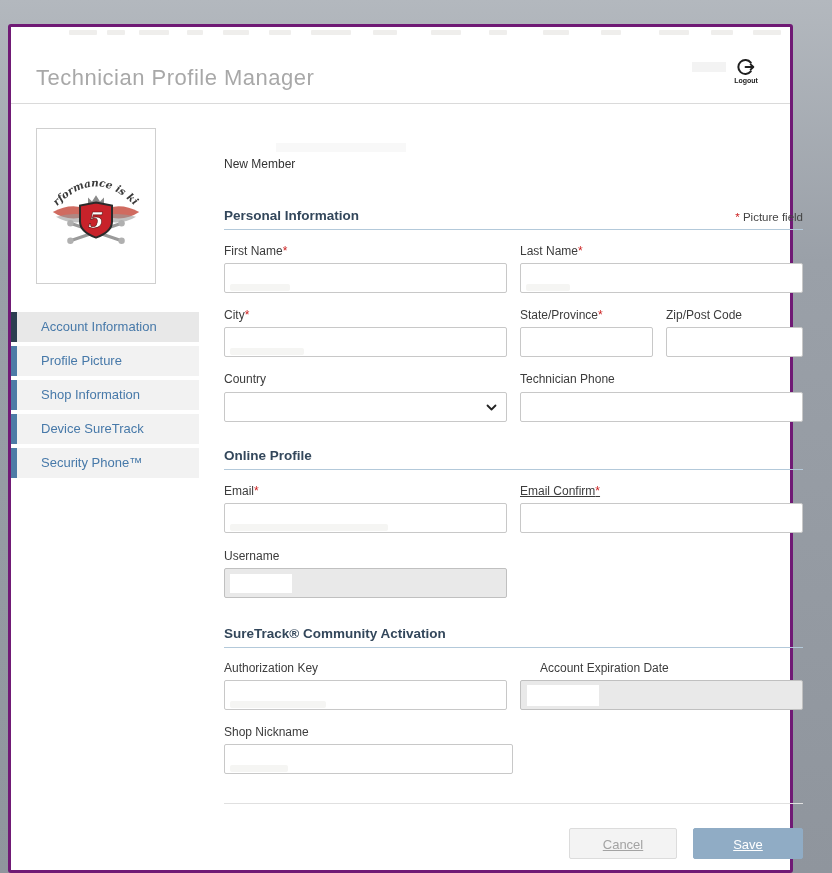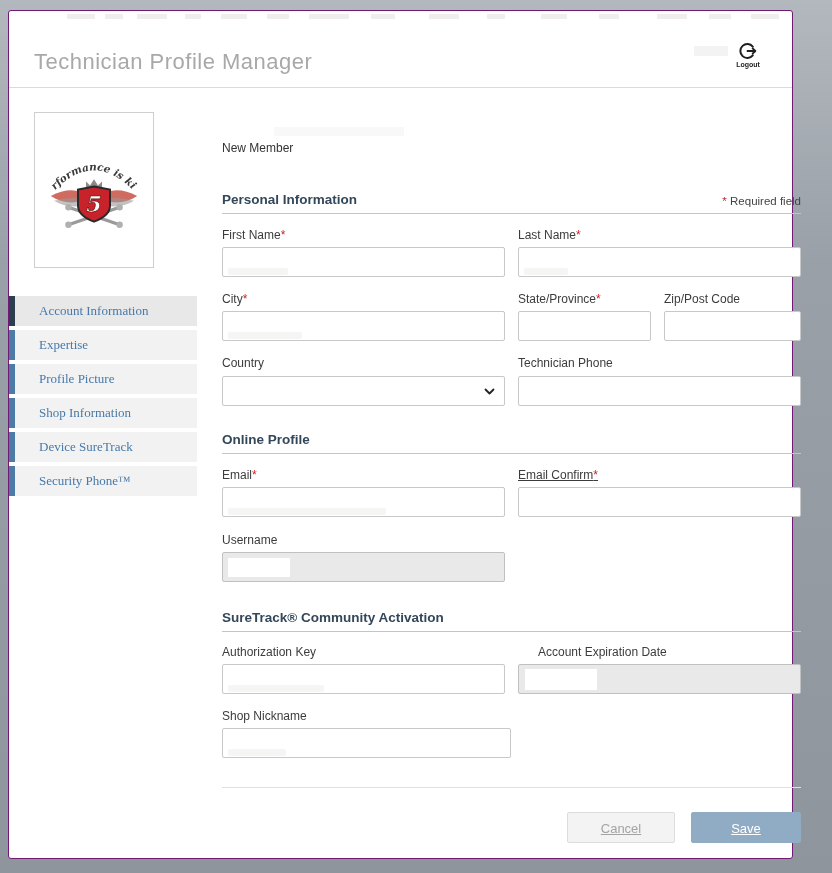--- a/index.html
+++ b/index.html
@@ -3,36 +3,36 @@
 <meta charset="utf-8">
 <style>
   * { margin:0; padding:0; box-sizing:border-box; }
   html,body { width:832px; height:873px; }
   body {
     font-family:"Liberation Sans","DejaVu Sans",sans-serif;
     background:linear-gradient(180deg,#b3b8be 0%,#9aa0a8 30%,#8f959d 100%);
     position:relative; overflow:hidden;
   }
   .card {
-    position:absolute; left:8px; top:10px; width:785px; height:849px;
-    background:#ffffff; border:1px solid #701a75; border-radius:3px;
+    position:absolute; left:8px; top:24px; width:785px; height:849px;
+    background:#ffffff; border:3px solid #701a75; border-radius:3px;
   }
   
   .artifact { position:absolute; height:5px; top:3px; background:#efeeec; border-radius:1px; }
   
   .hdr { position:absolute; left:0; top:0; width:100%; height:77px; border-bottom:1px solid #dadada; }
   .hdr-title { position:absolute; left:25px; top:38px; font-size:22px; color:#a8a8a8; letter-spacing:.5px; font-weight:400; }
   .logout { position:absolute; right:24px; top:31px; width:40px; text-align:center; cursor:pointer; }
   .logout svg { display:block; margin:0 auto; }
   .logout-label { font-size:7px; font-weight:bold; color:#222; margin-top:1px; }
   .hdr-redact { position:absolute; right:64px; top:35px; width:34px; height:10px; background:#f3f3f3; }
   
   .photo-frame { position:absolute; left:25px; top:101px; width:120px; height:156px; background:#fff; border:1px solid #cfcfcf; display:flex; align-items:center; justify-content:center; }
   .nav { position:absolute; left:0; top:285px; width:188px; }
-  .nav-item { position:relative; height:30px; margin-bottom:4px; background:#f2f2f2; border-left:6px solid #4d7ba6; line-height:30px; padding-left:24px; font-size:13px; color:#4779a9; cursor:pointer;font-family:Liberation Serif, serif; }
+  .nav-item { position:relative; height:30px; margin-bottom:4px; background:#f2f2f2; border-left:6px solid #4d7ba6; line-height:30px; padding-left:24px; font-size:13px; color:#4779a9; cursor:pointer; }
   .nav-item.active { background:#e8e8e8; border-left-color:#2c3e50; }
   
   .main { position:absolute; left:213px; top:0; width:579px; height:100%; }
   .status { position:absolute; left:0; top:130px; font-size:12px; color:#333; }
   .status-redact { position:absolute; left:52px; top:116px; width:130px; height:9px; background:#f8f8f8; }
   .sec-hdr { position:absolute; left:0; width:100%; border-bottom:1px solid #b3c9da; display:flex; justify-content:space-between; align-items:flex-end; padding-bottom:6px; }
   .sec-title { font-size:13.5px; font-weight:bold; color:#33475b; }
   .req-note { font-size:11.5px; color:#444; }
   .ast { color:#cc2222; }
   .fld-label { position:absolute; font-size:12px; color:#3c3c3c; }
@@ -110,35 +110,34 @@
           <circle cx="92" cy="112" r="4" fill="#b0b0b0"></circle>
 
         <path d="M60 64 L80 68 L80 88 Q80 101 60 108 Q40 101 40 88 L40 68 Z" fill="#c8222a" stroke="#2a2a2a" stroke-width="2.5"></path>
         <text x="60" y="96" text-anchor="middle" font-size="28" font-weight="bold" font-style="italic" font-family="DejaVu Serif, serif" fill="#ffffff" stroke="#5a0d0d" stroke-width="0.8">5</text>
       </svg>
     </span>
   </div>
 
   <div class="nav">
     <div class="nav-item active"><span>Account Information</span></div>
-    <div class="nav-item"><span>Expertise</span></div>
     <div class="nav-item"><span>Profile Picture</span></div>
     <div class="nav-item"><span>Shop Information</span></div>
     <div class="nav-item"><span>Device SureTrack</span></div>
     <div class="nav-item"><span>Security Phone™</span></div>
   </div>
 
   <div class="main">
 
     <div class="status-redact"></div>
     <div class="status">New Member</div>
 
     <div class="sec-hdr" style="top:181px;gap:24px;">
       <span class="sec-title">Personal Information</span>
-      <span class="req-note"><span class="ast">*</span> <span>Required field</span></span>
+      <span class="req-note"><span class="ast">*</span> <span>Picture field</span></span>
     </div>
 
     <div class="fld-label" style="left:0;top:217px;"><span>First Name</span><span class="ast">*</span></div>
     <div class="fld-label" style="left:296px;top:217px;"><span>Last Name</span><span class="ast">*</span></div>
     <input class="inp" style="left: 0px; top: 236px; width: 283px;">
     <div class="smudge" style="left:6px;top:257px;width:60px;"></div>
     <input class="inp" style="left: 296px; top: 236px; width: 283px;">
     <div class="smudge" style="left:302px;top:257px;width:44px;"></div>
 
     <div class="fld-label" style="left:0;top:281px;"><span>City</span><span class="ast">*</span></div>

